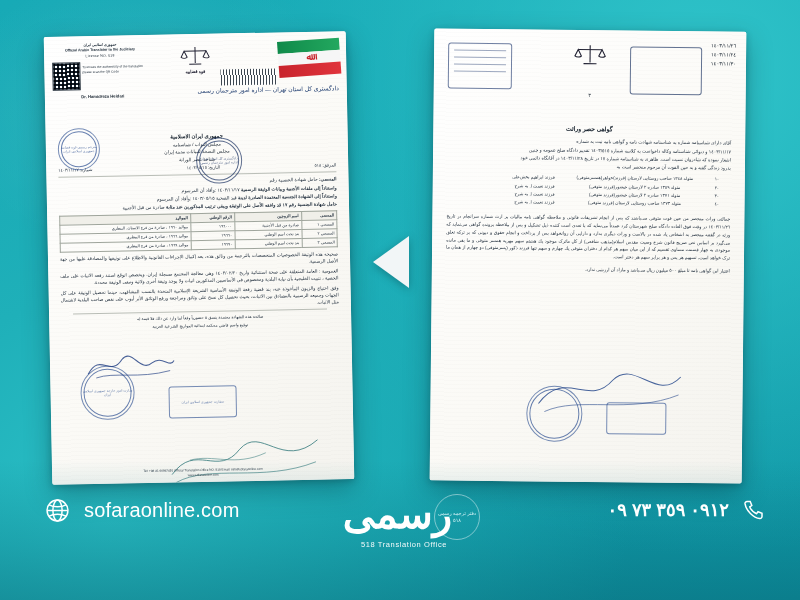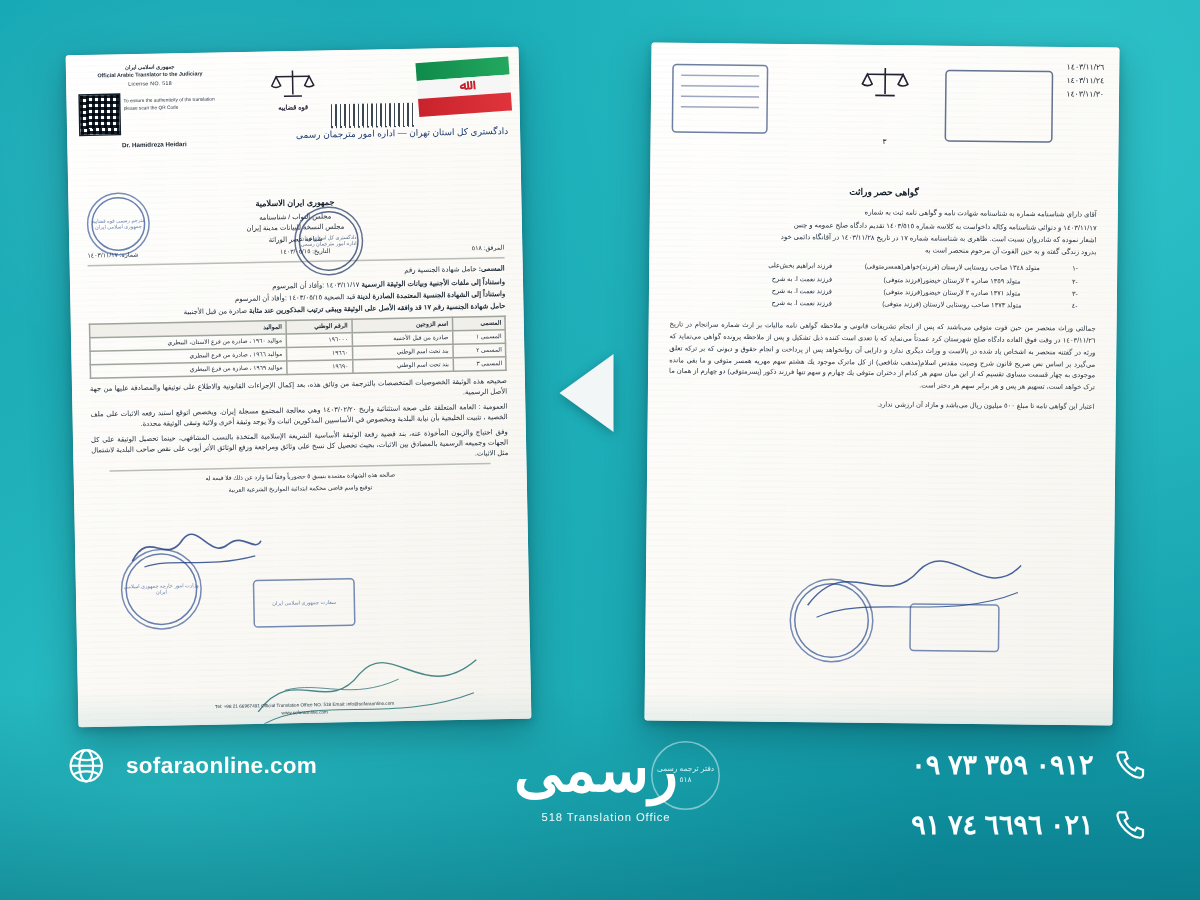--- a/index.html
+++ b/index.html
@@ -353,23 +353,23 @@
     align-items: center;
     gap: 14px;
     height: 40px;
   }
   .c-ico {
     width: 26px; height: 26px;
     flex: none;
     display: flex; align-items: center; justify-content: center;
   }
   .c-txt {
-    font-size: 15px;
+    font-size: 20px;
     letter-spacing: .2px;
-    font-weight: bold;
+    font-weight: normal;
   }
 
   .logo {
     position: absolute;
     left: 356px; top: 6px;
     width: 96px; height: 90px;
     color: #fff;
     text-align: center;
   }
   .logo .mark {
@@ -693,23 +693,15 @@
 
     <div class="phones">
       <div class="phone-row">
         <span class="p-txt">٠٩١٢ ٣٥٩ ٧٣ ٠٩</span>
         <span class="p-ico">
           <svg width="24" height="24" viewBox="0 0 24 24" fill="none" stroke="#ffffff" stroke-width="1.5">
             <path d="M5 3.5 h3.2 l1.6 4 -2 1.4 a12 12 0 0 0 6.8 6.8 l1.4 -2 4 1.6 V18.5 a2 2 0 0 1 -2.2 2 C11.5 20 4 12.5 3 5.7 A2 2 0 0 1 5 3.5 z"></path>
           </svg>
         </span>
       </div>
-      <div class="phone-row">
-        <span class="p-txt">٠٢١ ٦٦٩٦ ٧٤ ٩١</span>
-        <span class="p-ico">
-          <svg width="24" height="24" viewBox="0 0 24 24" fill="none" stroke="#ffffff" stroke-width="1.5">
-            <path d="M5 3.5 h3.2 l1.6 4 -2 1.4 a12 12 0 0 0 6.8 6.8 l1.4 -2 4 1.6 V18.5 a2 2 0 0 1 -2.2 2 C11.5 20 4 12.5 3 5.7 A2 2 0 0 1 5 3.5 z"></path>
-          </svg>
-        </span>
-      </div>
     </div>
   </div>
 </div>
 
 </body></html>

